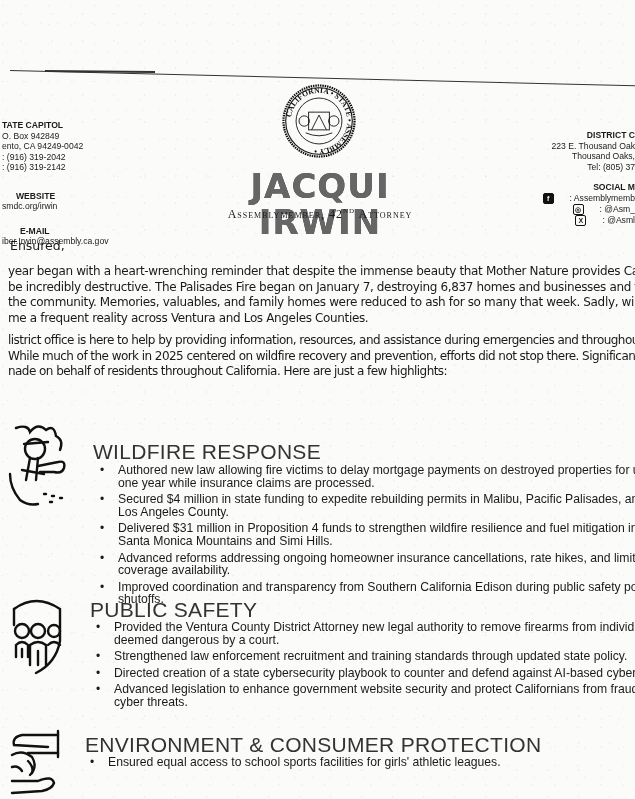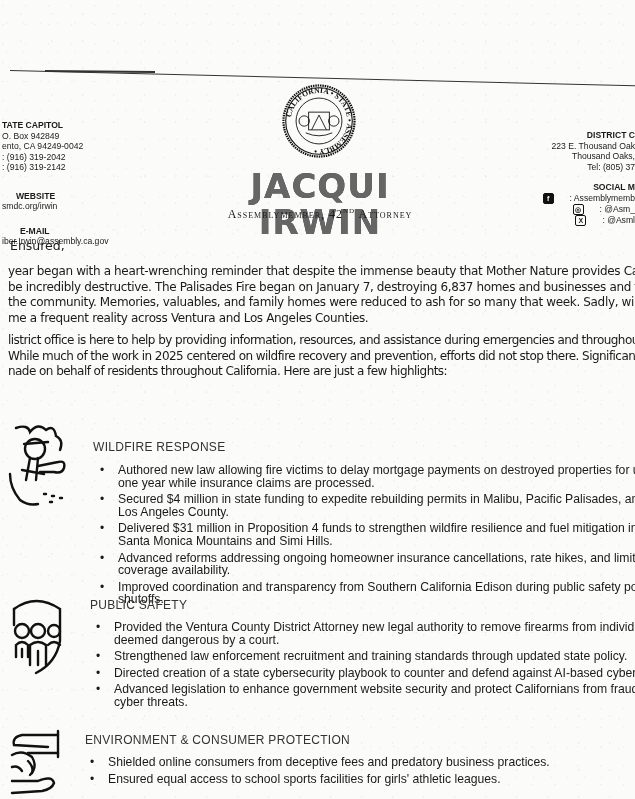--- a/index.html
+++ b/index.html
@@ -43,21 +43,21 @@
   .title sup { font-size: 7px; }
 
   
   .salutation { position: absolute; left: 10px; top: 238px; font-size: 12.5px; font-family: "DejaVu Sans", sans-serif; }
   .para { position: absolute; left: 8px; font-size: 12px; line-height: 15.5px; white-space: nowrap; font-family: "DejaVu Sans", sans-serif; letter-spacing: -0.35px; }
   .para1 { top: 264px; }
   .para2 { top: 333px; letter-spacing: -0.55px; }
 
   
   .section { position: absolute; left: 0; right: 0; }
-  .section h2 { position: absolute; margin: 0; font-family: "Liberation Sans", sans-serif; font-weight: normal; font-size: 12px; letter-spacing: 0.3px; color: #333; }
+  .section h2 { position: absolute; margin: 0; font-family: "Liberation Sans", sans-serif; font-weight: normal; font-size: 21px; letter-spacing: 0.3px; color: #333; }
   .section ul { position: absolute; margin: 0; padding: 0; list-style: none; font-family: "Liberation Sans", sans-serif; font-size: 12.2px; line-height: 12.6px; color: #1a1a1a; }
   .section li { position: relative; padding-left: 20px; margin-bottom: 4px; white-space: pre; }
   .section li::before { content: "•"; position: absolute; left: 2px; top: 0; font-size: 12px; }
   .sec-icon { position: absolute; }
 
   .sec-wildfire { top: 412px; }
   .sec-wildfire h2 { left: 93px; top: 28px; }
   .sec-wildfire ul { left: 98px; top: 52px; }
   .sec-wildfire .sec-icon { left: 8px; top: 10px; width: 66px; height: 86px; }
 
@@ -206,16 +206,15 @@
       <path d="M50 8 L14 8 Q4 10 6 18 L40 20"></path>
       <path d="M50 26 L20 26"></path>
       <path d="M4 28 Q14 22 24 30 Q30 40 22 48"></path>
       <path d="M4 40 Q10 38 14 44"></path>
       <path d="M20 34 Q26 40 24 46"></path>
       <path d="M4 54 L30 54 Q44 48 46 56 Q44 62 34 64 L4 66"></path>
     </g>
   </svg>
   <h2>ENVIRONMENT &amp; CONSUMER PROTECTION</h2>
   <ul>
-    <li>Shielded online consumers from deceptive fees and predatory business practices.</li>
     <li>Ensured equal access to school sports facilities for girls' athletic leagues.</li>
   </ul>
 </div>
 
 </body></html>

